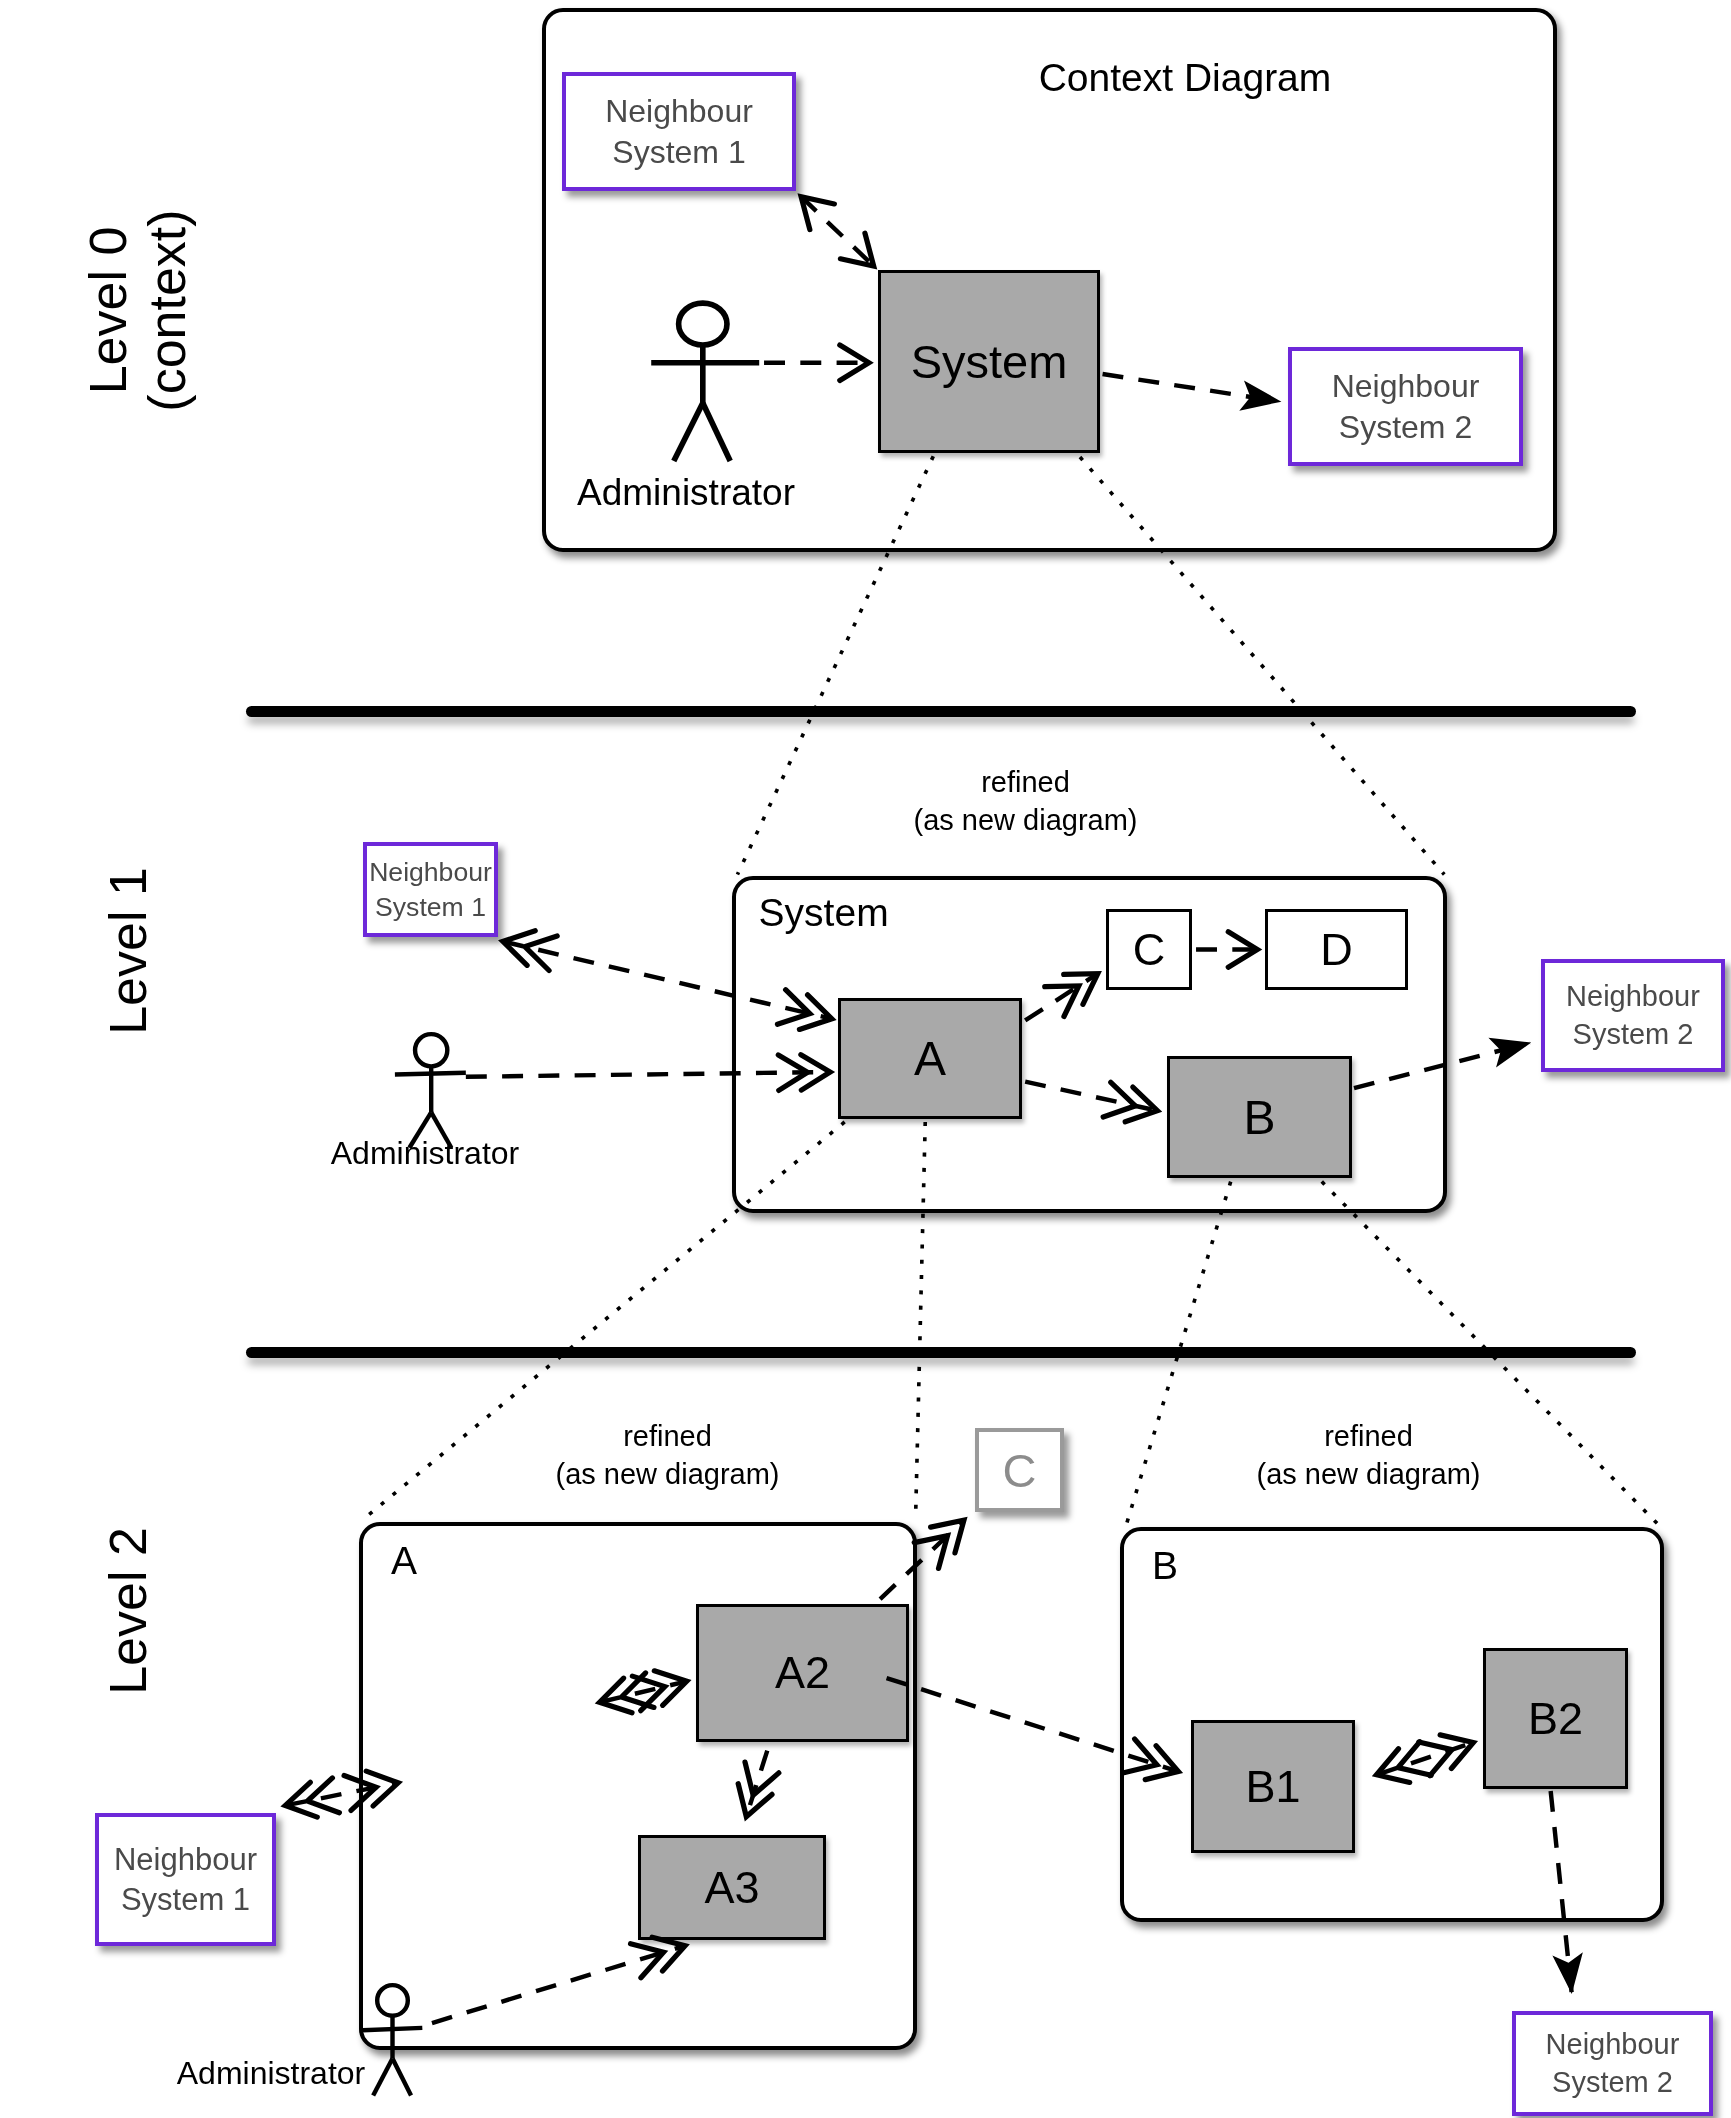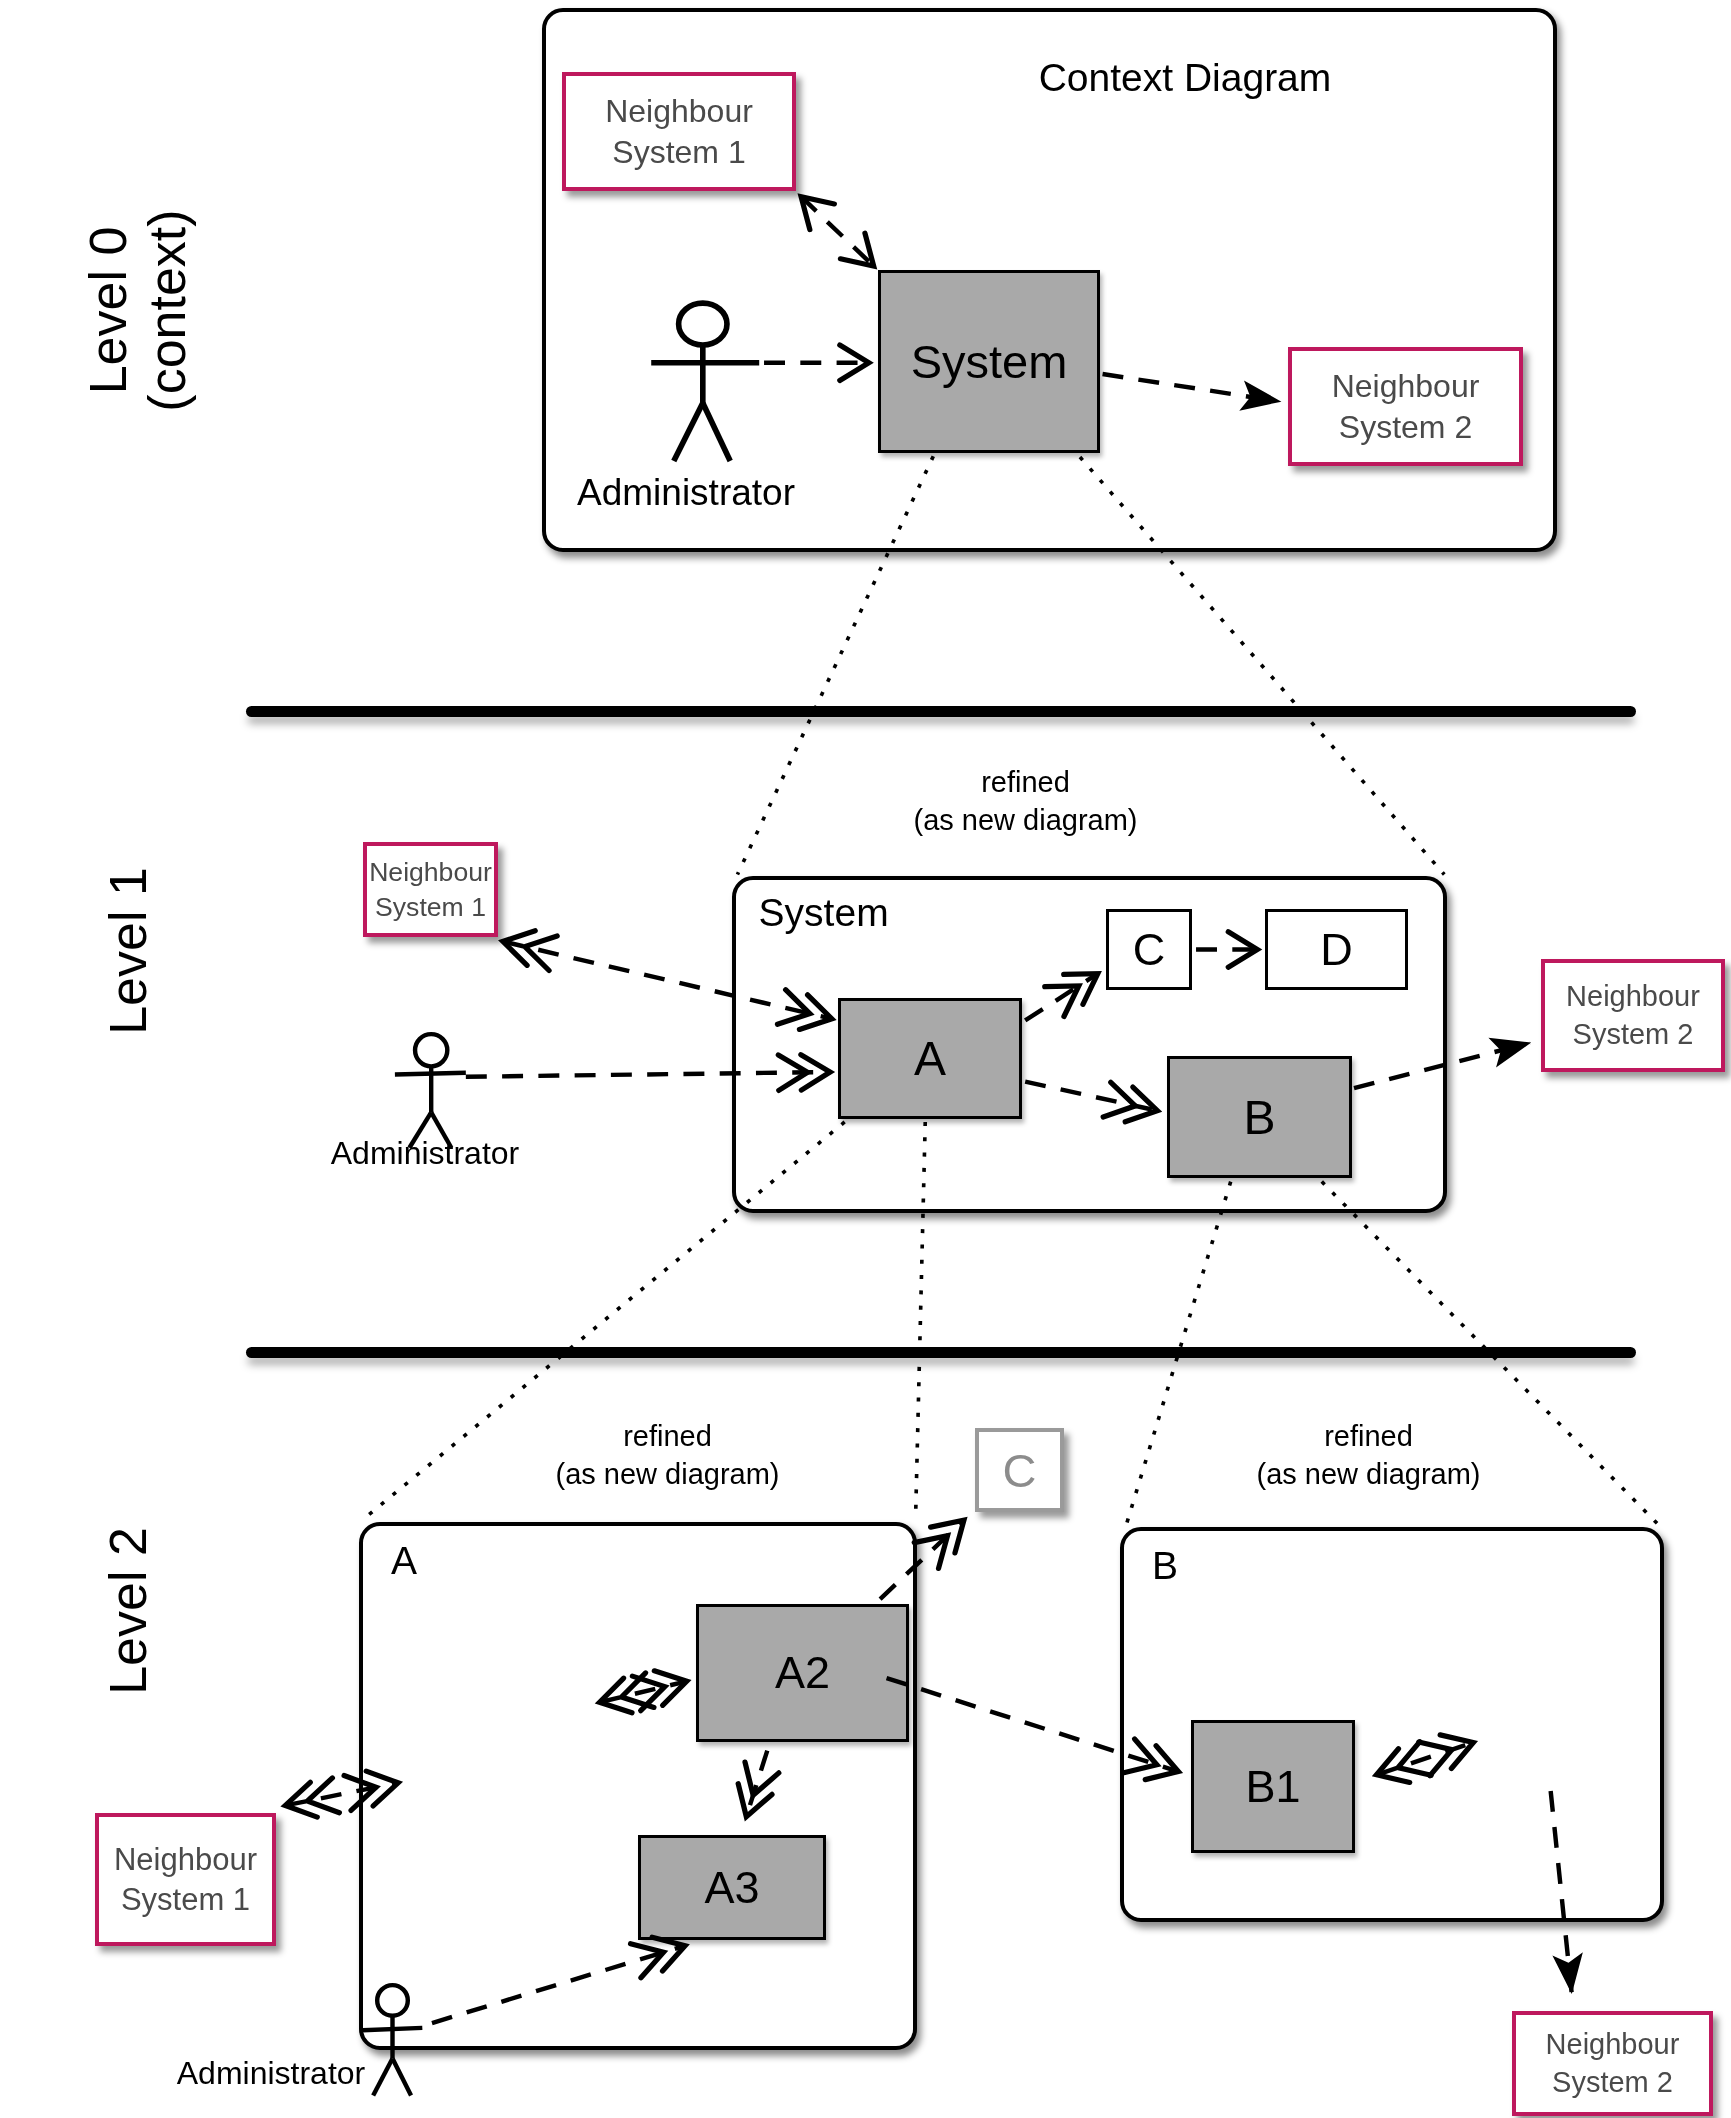--- a/index.html
+++ b/index.html
@@ -9,21 +9,21 @@
   
   .container{background:#fff;border:4px solid #000;border-radius:21px;
              box-shadow:4px 5.6px 7.3px rgba(0,0,0,0.45);}
   .container .corner-label{position:absolute;font-size:39px;}
   
   .graybox{background:#a9a9a9;border:3.2px solid #000;display:flex;align-items:center;
            justify-content:center;box-shadow:3.2px 4px 4.8px rgba(0,0,0,0.30);}
   .whitebox{background:#fff;border:3.2px solid #000;display:flex;align-items:center;
             justify-content:center;}
   
-  .nsbox{background:#fff;border:4px solid #be185d;color:#4a4a4a;display:flex;
+  .nsbox{background:#fff;border:4px solid #6d28d9;color:#4a4a4a;display:flex;
          flex-direction:column;align-items:center;justify-content:center;text-align:center;
          box-shadow:4.8px 5.6px 6.4px rgba(0,0,0,0.40);line-height:1.28;}
   
   .refbox{background:#fff;border:4px solid #9a9a9a;color:#8c8c8c;display:flex;align-items:center;
           justify-content:center;box-shadow:4.8px 5.6px 6.4px rgba(0,0,0,0.40);}
   .divider{background:#000;border-radius:5.6px;box-shadow:0 8px 8px -1.6px rgba(0,0,0,0.35);}
   .sidelabel{display:flex;flex-direction:column;align-items:center;justify-content:center;
              font-size:52px;line-height:1.12;text-align:center;white-space:nowrap;}
   .note{text-align:center;font-size:29px;line-height:1.3;}
   .adminlabel{text-align:center;}
@@ -129,20 +129,23 @@
   <div class="abs graybox lvl" style="left:638px;top:1835px;width:188px;height:105px;font-size:45px;z-index:3;">
     <span>A3</span>
   </div>
 
   <div class="abs container lvl" style="left:1120px;top:1527px;width:544px;height:395px;">
     <span class="corner-label" style="left:28px;top:13px;">B</span>
   </div>
   <div class="abs graybox lvl" style="left:1191px;top:1720px;width:164px;height:133px;font-size:45px;z-index:3;">
     <span>B1</span>
   </div>
+  <div class="abs graybox lvl" style="left:1483px;top:1648px;width:145px;height:141px;font-size:45px;z-index:3;">
+    <span>B2</span>
+  </div>
 
   <div class="abs nsbox lvl" style="left:95px;top:1813px;width:181px;height:133px;font-size:31px;z-index:3;">
     <span>Neighbour</span>
     <span>System 1</span>
   </div>
   <div class="abs nsbox lvl" style="left:1512px;top:2011px;width:201px;height:105px;font-size:29px;z-index:3;">
     <span>Neighbour</span>
     <span>System 2</span>
   </div>
 

